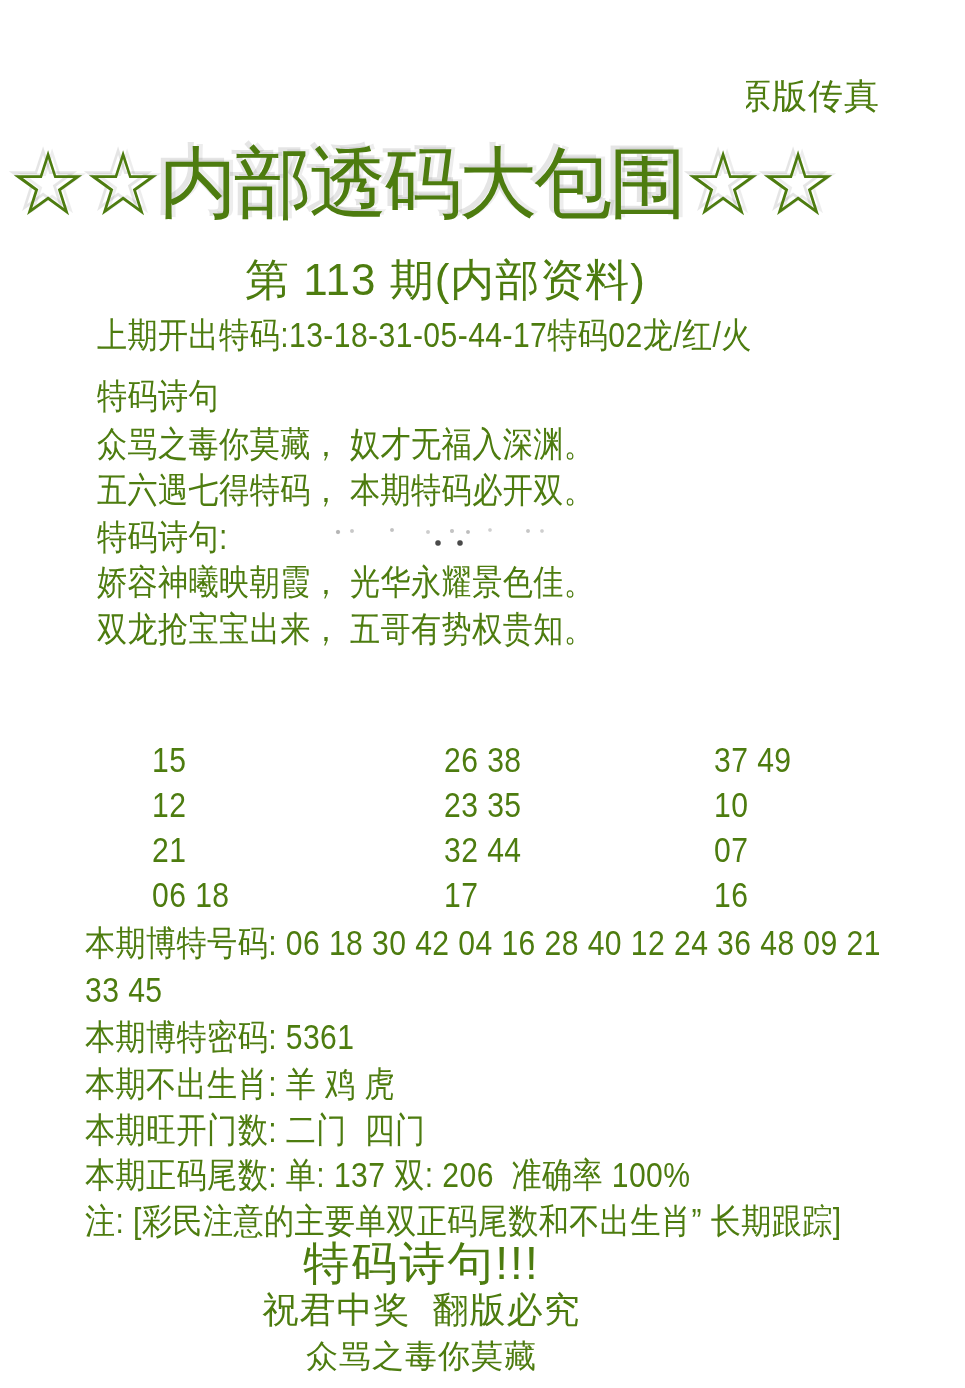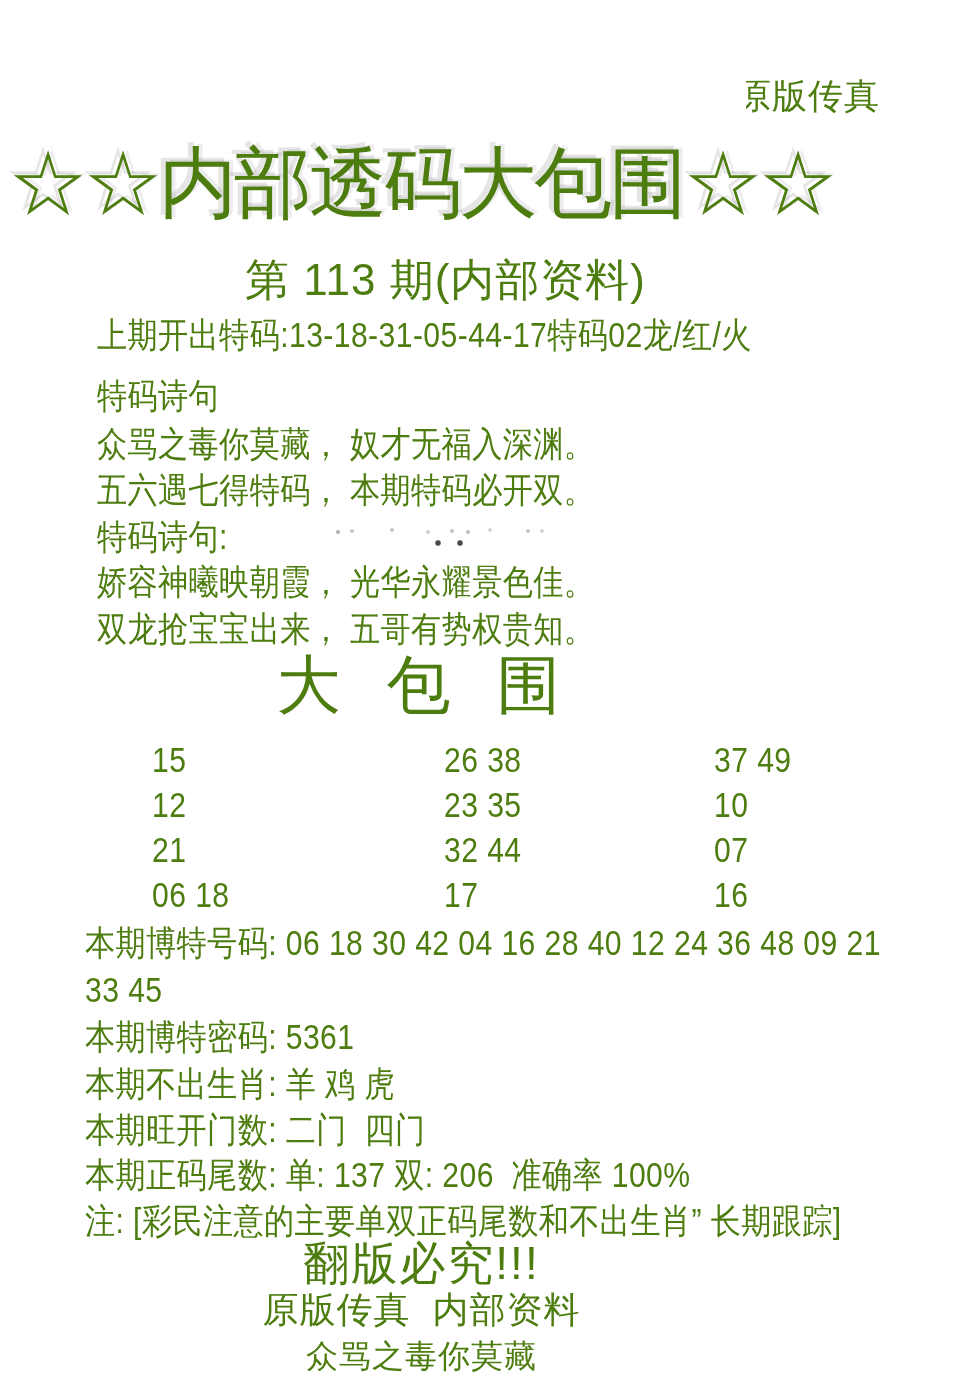--- a/index.html
+++ b/index.html
@@ -75,21 +75,20 @@
 
   <div class="line cx" style="left:97px;top:352px;">特码诗句</div>
   <div class="line cx" style="left:97px;top:400px;">众骂之毒你莫藏， 奴才无福入深渊。</div>
   <div class="line cx" style="left:97px;top:446px;">五六遇七得特码， 本期特码必开双。</div>
 
   <div class="line cx" style="left:97px;top:493px;">特码诗句:</div>
   <div class="smudge"></div>
   <div class="line cx" style="left:97px;top:538px;">娇容神曦映朝霞， 光华永耀景色佳。</div>
   <div class="line cx" style="left:97px;top:585px;">双龙抢宝宝出来， 五哥有势权贵知。</div>
 
-  <div class="line center bigtitle">大 包 围</div>
 
   <div>
     <div class="line cx" style="left:152px;top:716px;">15</div>
     <div class="line cx" style="left:444px;top:716px;">26 38</div>
     <div class="line cx" style="left:714px;top:716px;">37 49</div>
 
     <div class="line cx" style="left:152px;top:761px;">12</div>
     <div class="line cx" style="left:444px;top:761px;">23 35</div>
     <div class="line cx" style="left:714px;top:761px;">10</div>
 
@@ -103,17 +102,17 @@
   </div>
 
   <div class="line cx" style="left:85px;top:899px;">本期博特号码: 06 18 30 42 04 16 28 40 12 24 36 48 09 21</div>
   <div class="line cx" style="left:85px;top:946px;">33 45</div>
   <div class="line cx" style="left:85px;top:993px;">本期博特密码: 5361</div>
   <div class="line cx" style="left:85px;top:1040px;">本期不出生肖: 羊 鸡 虎</div>
   <div class="line cx" style="left:85px;top:1086px;">本期旺开门数: 二门  四门</div>
   <div class="line cx" style="left:85px;top:1131px;">本期正码尾数: 单: 137 双: 206  准确率 100%</div>
   <div class="line cx" style="left:85px;top:1177px;">注: [彩民注意的主要单双正码尾数和不出生肖” 长期跟踪]</div>
 
-  <div class="line center congrats">翻版必究!!!</div>
-  <div class="line center copyright">原版传真  内部资料</div>
+  <div class="line center congrats">特码诗句!!!</div>
+  <div class="line center copyright">祝君中奖  翻版必究</div>
   <div class="line center publisher">众骂之毒你莫藏</div>
 
 </div>
 
 </body></html>

